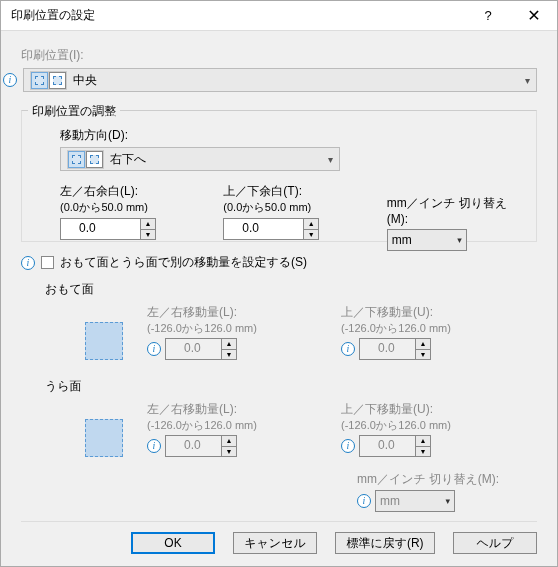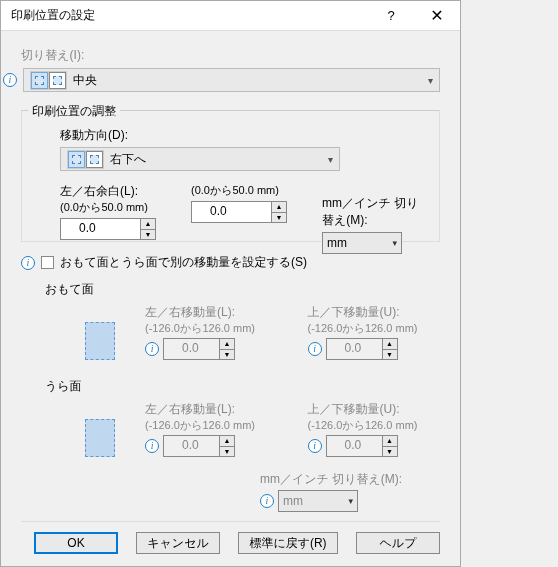--- a/index.html
+++ b/index.html
@@ -5,21 +5,21 @@
   * { box-sizing: border-box; }
   body {
     margin: 0;
     padding: 0;
     font-family: "MS UI Gothic", "Yu Gothic UI", "Meiryo UI", sans-serif;
     font-size: 12px;
     background: #f0f0f0;
     color: #000;
   }
   .dialog {
-    width: 461px;
+    width: 558px;
     height: 567px;
     background: #f0f0f0;
     border: 1px solid #aaa;
     position: relative;
   }
   .titlebar {
     height: 30px;
     background: #fff;
     border-bottom: 1px solid #ddd;
     display: flex;
@@ -105,21 +105,21 @@
     width: 13px; height: 13px; border: 1px solid #888; background: #fff;
     display: inline-block; vertical-align: middle;
   }
   .preview-square {
     width: 38px; height: 38px;
     background: #c0d8ef;
     border: 1px dashed #5b9bd5;
   }
   .side-block { margin-top: 10px; }
   .side-grid {
-    display: flex; align-items: flex-end; gap: 30px;
+    display: flex; align-items: flex-end; gap: 24px;
     margin-top: 6px; margin-left: 40px;
   }
   .side-grid .side-col { display: flex; flex-direction: column; width: 170px; }
   .side-col .lbl { font-size: 12px; color: #888; }
   .side-col .hint { font-size: 11px; color: #888; }
   .side-col .input-line { display: flex; align-items: center; gap: 4px; margin-top: 2px; }
   .button-bar {
     position: absolute; bottom: 12px; left: 0; right: 0;
     display: flex; justify-content: flex-end; gap: 18px;
     padding: 0 20px;
@@ -139,21 +139,21 @@
 
   <div class="titlebar">
     <span class="titlebar-title">印刷位置の設定</span>
     <div class="titlebar-btn">?</div>
     <div class="titlebar-btn close">✕</div>
   </div>
 
   <div class="body">
 
     <div style="margin-top:6px">
-      <span class="label-dim">切り替え(I):</span>
+      <span class="label-dim">印刷位置(I):</span>
     </div>
     <div style="display:flex;align-items:center;gap:6px;margin-top:4px; margin-left:-18px">
       <span class="info-icon">i</span>
       <div class="select-row" style="flex:1">
         <span class="pos-icon-group">
           <span class="pos-icon blue"></span>
             <span class="pos-icon"></span>
         </span>
         <span style="margin-left:6px">中央</span>
         <span class="chev">▾</span>
@@ -180,20 +180,21 @@
             <div class="range-hint">(0.0から50.0 mm)</div>
             <div class="spin" style="margin-top:3px">
               <div class="spin-input">0.0</div>
               <div class="spin-btns">
                 <div class="spin-btn">▲</div>
                 <div class="spin-btn">▼</div>
               </div>
             </div>
           </div>
           <div class="col">
+            <div class="col-label">上／下余白(T):</div>
             <div class="range-hint">(0.0から50.0 mm)</div>
             <div class="spin" style="margin-top:3px">
               <div class="spin-input">0.0</div>
               <div class="spin-btns">
                 <div class="spin-btn">▲</div>
                 <div class="spin-btn">▼</div>
               </div>
             </div>
           </div>
           <div class="col">

